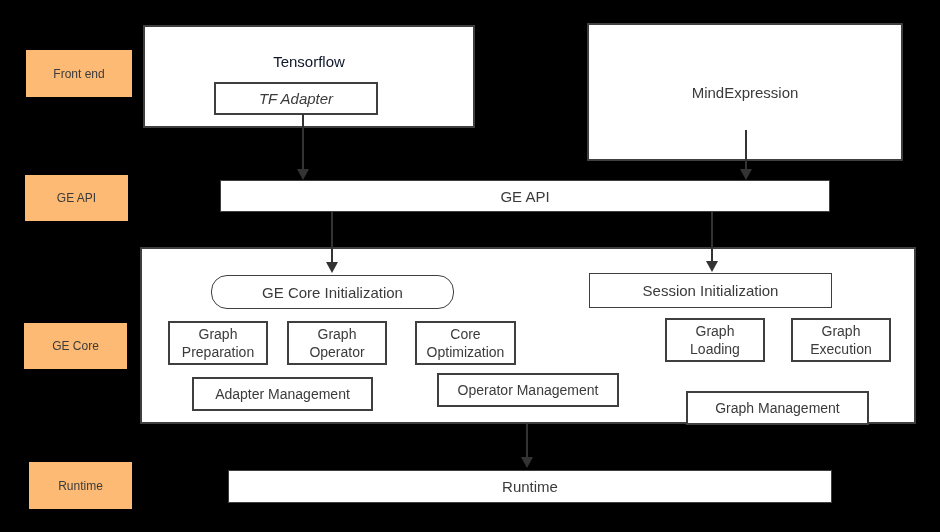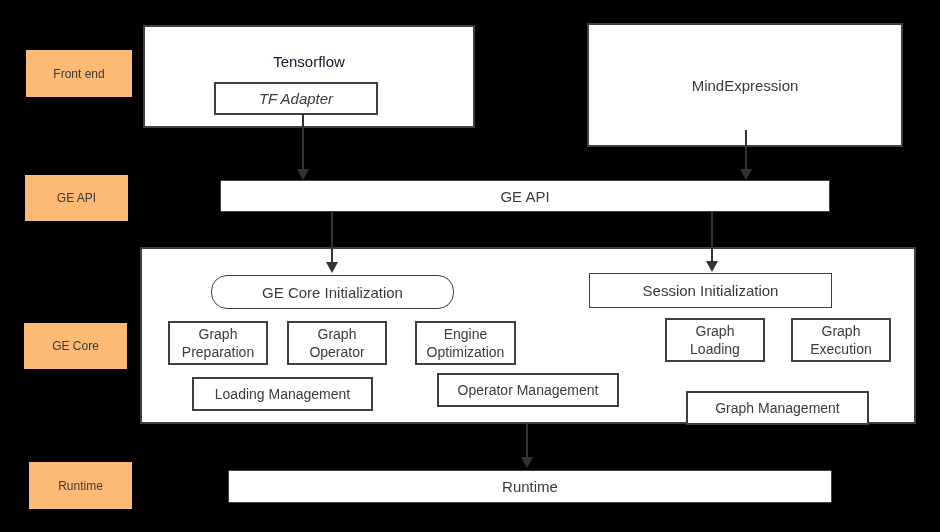--- a/index.html
+++ b/index.html
@@ -90,37 +90,37 @@
   <div class="abs layer-label" style="left:26px; top:50px; width:106px; height:47px;">Front end</div>
   <div class="abs layer-label" style="left:25px; top:175px; width:103px; height:46px;">GE API</div>
   <div class="abs layer-label" style="left:24px; top:323px; width:103px; height:46px;">GE Core</div>
   <div class="abs layer-label" style="left:29px; top:462px; width:103px; height:47px;">Runtime</div>
 
   <div class="abs box" style="left:143px; top:25px; width:332px; height:103px;">
     <span class="tf-title">Tensorflow</span>
     <div class="abs box" style="left:69px; top:55px; width:164px; height:33px;font-style:italic;">TF Adapter</div>
   </div>
 
-  <div class="abs box" style="left:587px; top:23px; width:316px; height:124px;">MindExpression</div>
+  <div class="abs box" style="left:587px; top:23px; width:316px; height:138px;">MindExpression</div>
 
   <div class="abs box thin" style="left:220px; top:180px; width:610px; height:32px;">GE API</div>
 
   <div class="abs box" style="left:140px; top:247px; width:776px; height:177px;"></div>
 
   <div class="abs box thin" style="left:211px; top:275px; width:243px; height:34px;border-radius:16px;">GE Core Initialization</div>
 
   <div class="abs box thin" style="left:589px; top:273px; width:243px; height:35px;">Session Initialization</div>
 
   <div class="abs box module-box" style="left:168px; top:321px; width:100px; height:44px;">Graph Preparation</div>
   <div class="abs box module-box" style="left:287px; top:321px; width:100px; height:44px;">Graph Operator</div>
-  <div class="abs box module-box" style="left:415px; top:321px; width:101px; height:44px;">Engine Optimization</div>
+  <div class="abs box module-box" style="left:415px; top:321px; width:101px; height:44px;">Core Optimization</div>
   <div class="abs box module-box" style="left:665px; top:318px; width:100px; height:44px;">Graph Loading</div>
   <div class="abs box module-box" style="left:791px; top:318px; width:100px; height:44px;">Graph Execution</div>
 
-  <div class="abs box module-box" style="left:192px; top:377px; width:181px; height:31px;">Loading Management</div>
+  <div class="abs box module-box" style="left:192px; top:377px; width:181px; height:31px;">Adapter Management</div>
   <div class="abs box module-box" style="left:437px; top:373px; width:182px; height:31px;">Operator Management</div>
   <div class="abs box module-box" style="left:686px; top:377px; width:183px; height:31px;margin-top:14px;">Graph Management</div>
 
   <div class="abs box thin" style="left:228px; top:470px; width:604px; height:33px;">Runtime</div>
 
   <div class="arrow" style="left:297px; top:114px; height:66px;">
     <div class="stem"></div>
     <div class="head"></div>
   </div>
   <div class="arrow" style="left:740px; top:130px; height:50px;">

